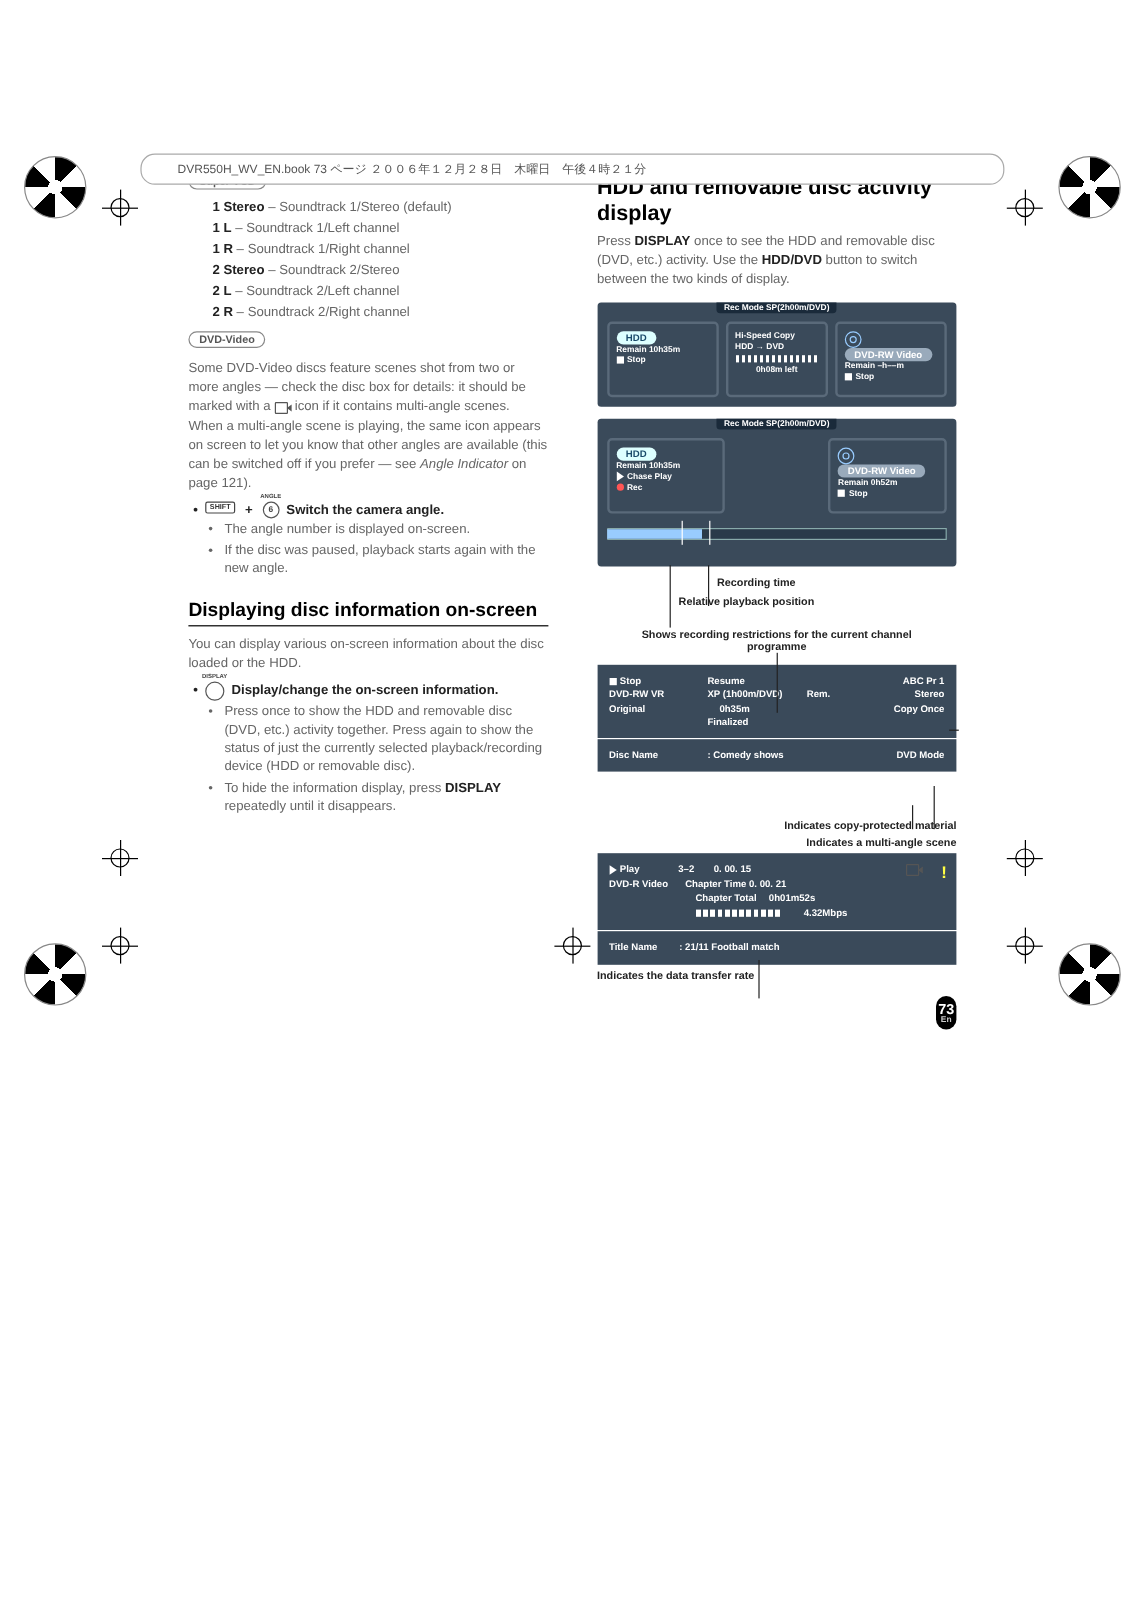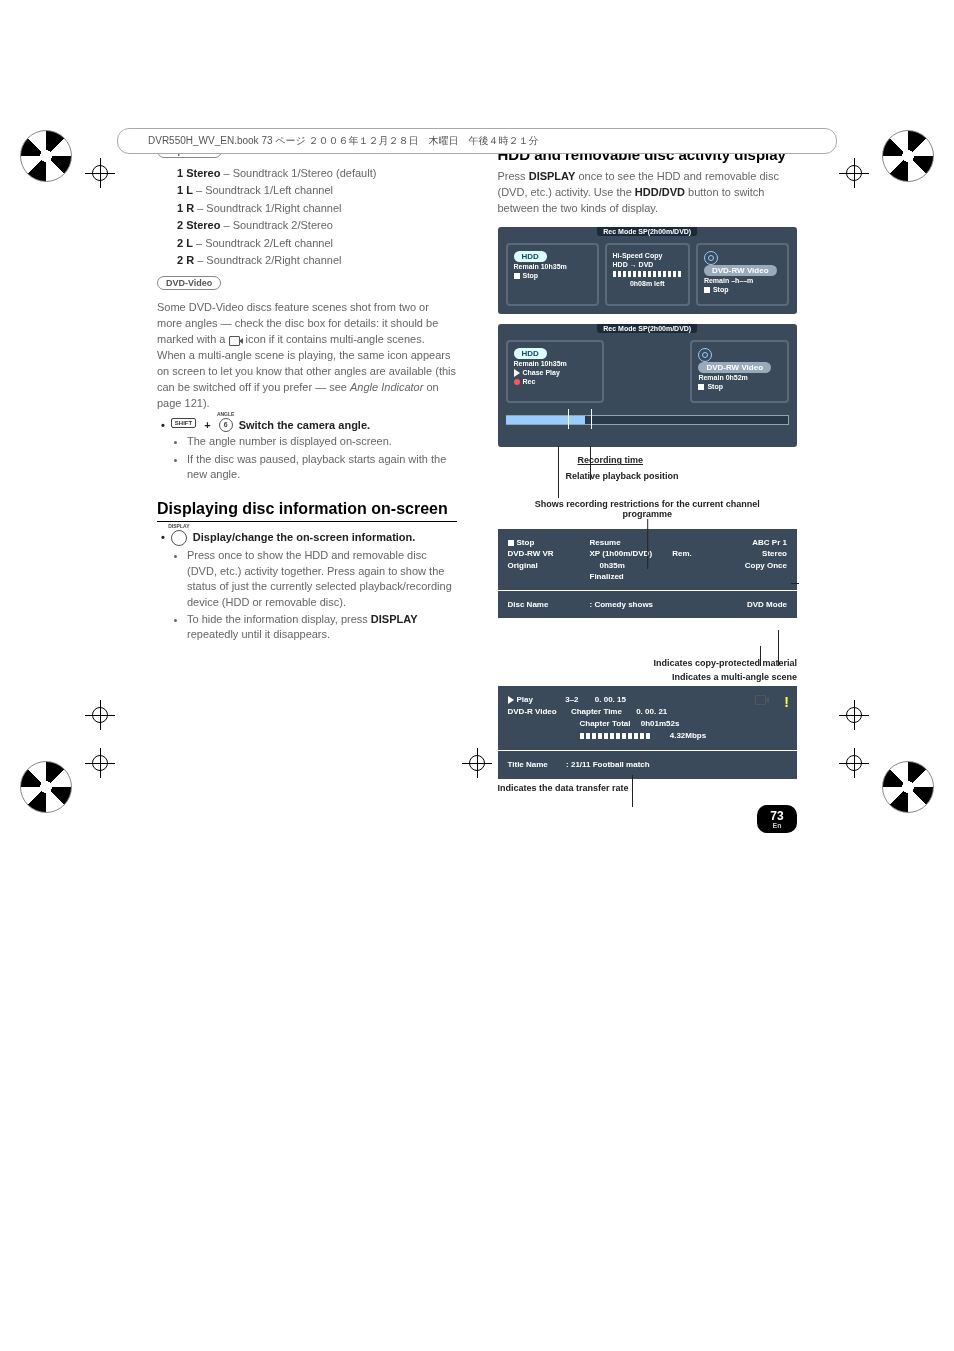--- a/index.html
+++ b/index.html
@@ -119,21 +119,21 @@
   ul.plain li b { color:#222; }
   h2.sec {
     font-size: 16px;
     font-weight: bold;
     color: #000;
     border-bottom: 1px solid #000;
     padding-bottom: 3px;
     margin: 18px 0 8px 0;
   }
   h3.sub {
-    font-size: 15px;
+    font-size: 18px;
     font-weight: bold;
     color: #000;
     margin: 6px 0;
   }
   p { margin: 6px 0; line-height: 1.45; color:#666;}
   .body b.k { color:#222;}
   .astep {
     display: flex;
     align-items: flex-start;
     gap: 6px;
@@ -230,21 +230,21 @@
   .info-panel2 {
     background:#3a4a5a; color:#fff; padding:8px 10px; font-size:8px; font-weight:bold;
     line-height:1.5; position:relative;
   }
   .ex { position:absolute; right:8px; top:6px; font-size:14px; color:#ff4;}
   .info-panel2 .bars { display:inline-block; height:6px; width:70px; background:repeating-linear-gradient(90deg,#fff 0 4px,transparent 4px 6px); vertical-align:middle;}
 
   .page-foot {
     position:absolute; right:0; bottom:-40px;
     background:#000; color:#fff; font-weight:bold; border-radius:10px;
-    width:40px; height:28px; display:flex; flex-direction:column; align-items:center; justify-content:center;
+    width:17px; height:28px; display:flex; flex-direction:column; align-items:center; justify-content:center;
   }
   .page-foot .pg { font-size:12px; line-height:1;}
   .page-foot .lang { font-size:7px; color:#ccc;}
   .ann-block { position:relative; padding-top:30px; margin-top:18px;}
   .ann-block .hdr { position:absolute; top:0; left:50%; transform:translateX(-50%); width:80%; text-align:center;}
   .ann-block .hdr::after{
     content:""; position:absolute; left:50%; top:100%; width:1px; height:50px; background:#222;
   }
   .ann2 { position:relative; padding-top:40px;}
   .ann2 .l1 { text-align:right; font-size:9px; font-weight:bold; color:#222;}
@@ -321,20 +321,21 @@
           <span class="n">6</span>
         </span>
         <span>Switch the camera angle.</span>
       </div>
       <ul class="sub">
         <li>The angle number is displayed on-screen.</li>
         <li>If the disc was paused, playback starts again with the new angle.</li>
       </ul>
 
       <h2 class="sec">Displaying disc information on-screen</h2>
+      <p>You can display various on-screen information about the disc loaded or the HDD.</p>
 
       <div class="astep">
         <span class="bullet">•</span>
         <span class="circle-btn">
           <span class="lbl">DISPLAY</span>
         </span>
         <span>Display/change the on-screen information.</span>
       </div>
       <ul class="sub">
         <li>Press once to show the HDD and removable disc (DVD, etc.) activity together. Press again to show the status of just the currently selected playback/recording device (HDD or removable disc).</li>
@@ -395,21 +396,21 @@
           </div>
           <div class="timeline">
             <div class="track"></div>
             <div class="fill"></div>
             <div class="marker m1"></div>
             <div class="marker m2"></div>
           </div>
         </div>
         <div class="lead-line v" style="left:92px; top:122px; height:34px;"></div>
         <div class="lead-line v" style="left:60px; top:122px; height:52px;"></div>
-        <div class="callout" style="margin-left:80px; margin-top:-2px;text-decoration:underline;">Recording time</div>
+        <div class="callout" style="margin-left:100px; margin-top:-2px;">Recording time</div>
         <div class="callout" style="margin-left:68px; margin-top:6px;">Relative playback position</div>
       </div>
 
       <div class="ann-block panel-wrap">
         <div class="hdr callout">Shows recording restrictions for the current channel programme</div>
         <div class="info-panel">
           <div class="c1">
             <div><span class="sq"></span><span>Stop</span></div>
             <div>DVD-RW  VR</div>
             <div>Original</div>
@@ -447,21 +448,21 @@
           <span class="ex">!</span>
           <span style="position:absolute; right:28px; top:8px;" class="cam-icon"></span>
           <div>
             <span class="tri"></span><span>Play</span>
             <span style="margin-left:30px">3–2</span>
             <span style="margin-left:14px">0. 00. 15</span>
           </div>
           <div>
             <span>DVD-R  Video</span>
             <span style="margin-left:12px">Chapter Time</span>
-            <span style="margin-left:12px">0. 00. 21</span>
+            <span style="margin-left:0">0. 00. 21</span>
           </div>
           <div style="padding-left:72px;">
             <span>Chapter Total</span>
             <span style="margin-left:8px">0h01m52s</span>
           </div>
           <div style="padding-left:72px;">
             <span class="bars"></span>
             <span style="margin-left:18px">4.32Mbps</span>
           </div>
         </div>

